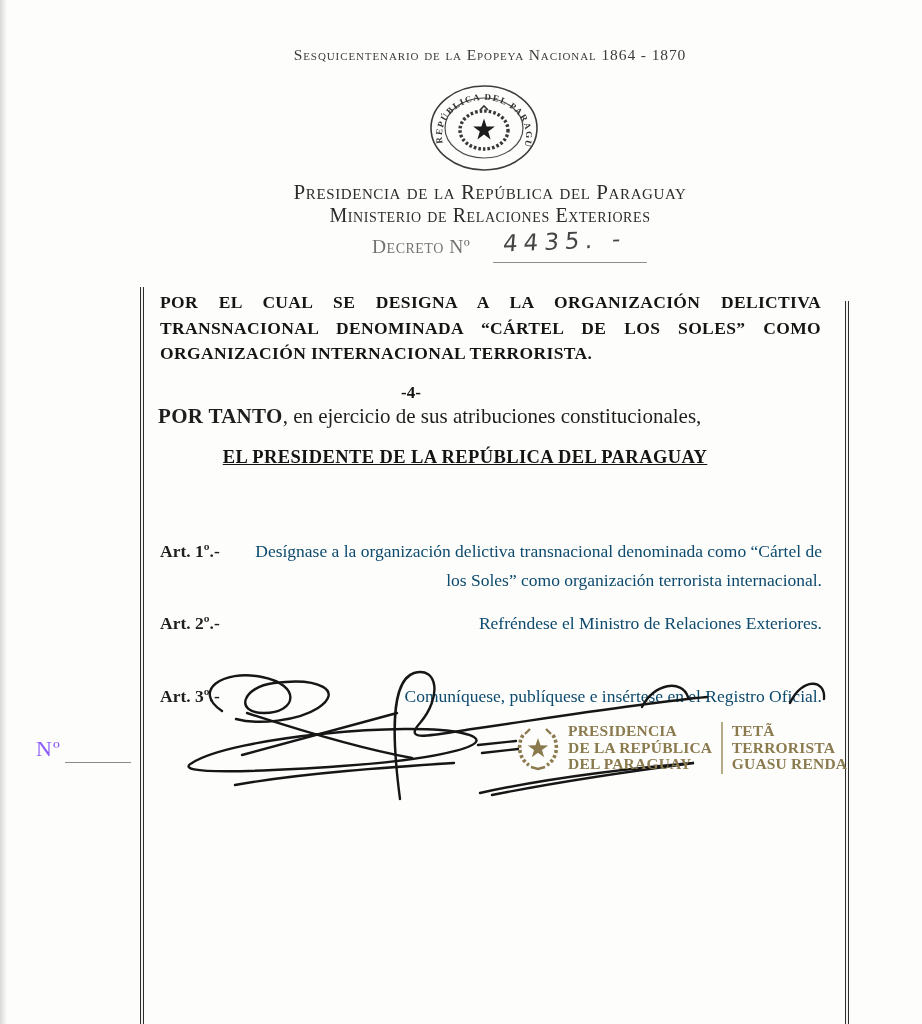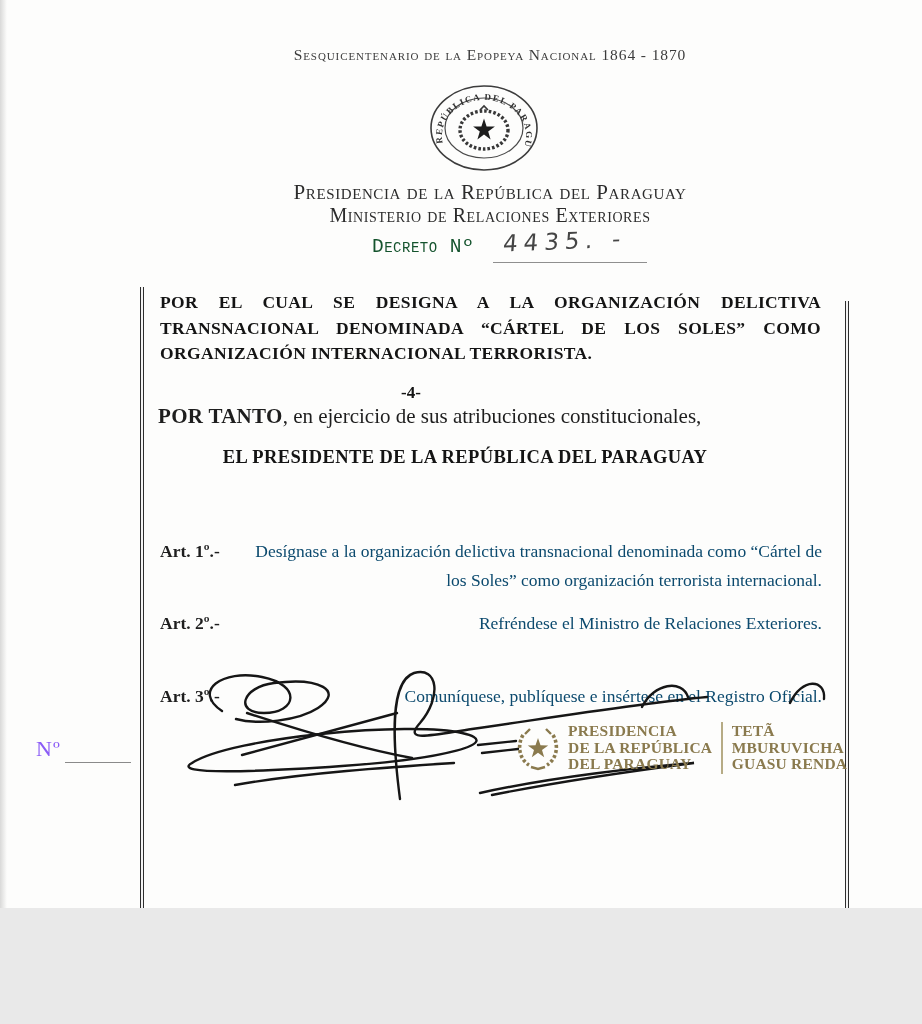--- a/index.html
+++ b/index.html
@@ -1,51 +1,51 @@
 <!DOCTYPE html>
 <html><head>
 <meta charset="utf-8">
 <style>
   html,body { margin:0; padding:0; background:#e9e9e9; }
   .page {
-    position:relative; width:922px; height:908px; margin:0 auto;
+    position:relative; width:922px; height:1024px; margin:0 auto;
     background:#fdfdfc; overflow:hidden;
     font-family:"Liberation Serif", serif; color:#1e1e1e;
   }
   
   .edge-shade { position:absolute; left:0; top:0; width:7px; height:100%;
     background:linear-gradient(to right, rgba(90,90,90,.22), rgba(0,0,0,0)); }
   .scanline { position:absolute; width:2px;
     border-left:1.3px solid #2e2e2e; border-right:1.3px solid #2e2e2e; background:#f4f4f4; }
   .scanline.left  { left:140px; top:287px; height:737px; }
   .scanline.right { left:845px; top:301px; height:723px; }
 
   
   .masthead { position:absolute; left:150px; width:680px; text-align:center; }
   .epigraph { top:46px; font-variant:small-caps; font-size:15.5px; letter-spacing:.9px; color:#3b3b3b; }
   .lh1 { top:180px; font-variant:small-caps; font-size:21px; letter-spacing:.6px; color:#2c2c2c; }
   .lh2 { top:204px; font-variant:small-caps; font-size:20px; letter-spacing:.6px; color:#2c2c2c; }
 
   .seal { position:absolute; left:428px; top:83px; }
 
   .decree-label { position:absolute; left:372px; top:236px; font-variant:small-caps;
-    font-size:19.5px; letter-spacing:.5px; color:#14532d;font-family:Liberation Mono, monospace; }
+    font-size:19.5px; letter-spacing:.5px; color:#737373; }
   .decree-underline { position:absolute; left:493px; top:262px; width:154px; border-top:1.6px solid #8f8f8f; }
   .decree-number { position:absolute; left:503px; top:228px; font-family:"DejaVu Sans", sans-serif;
     font-size:23px; color:#454545; letter-spacing:6px;
     transform:rotate(-2.4deg) skewX(-7deg); }
 
   
   .decree-title { position:absolute; left:160px; top:290px; width:661px;
     font-weight:bold; font-size:17.5px; line-height:25.5px; letter-spacing:.35px; color:#141414; }
   .decree-title .just { text-align:justify; text-align-last:justify; }
 
   .centerline { position:absolute; left:140px; width:650px; text-align:center; font-weight:bold; color:#141414; }
   .pageno { top:383px; font-size:17px; transform:translateX(-54px); }
-  .president { top:447px; font-size:18.5px; letter-spacing:.4px; }
+  .president { top:447px; font-size:18.5px; letter-spacing:.4px;text-decoration:underline; }
   .decreta { top:491px; font-size:18.5px; letter-spacing:.6px; }
 
   .portanto { position:absolute; left:158px; top:404px; width:664px; font-size:21px; }
   .portanto b { letter-spacing:.3px; }
 
   .article { position:absolute; left:160px; width:662px; display:flex; font-size:17.5px; line-height:28.5px; }
   .article .lbl { width:85px; flex:0 0 85px; font-weight:bold; }
   .article .txt { flex:1; max-width:578px; color:#0c4a6e;text-align:right; }
   .art1 { top:537px; } .art2 { top:609px; } .art3 { top:682px; }
 
@@ -141,21 +141,21 @@
       <polygon fill="#8a7a4e" points="21,13 23.5,20.2 31.2,20.4 25,24.9 27.2,32.3 21,27.8 14.8,32.3 17,24.9 10.8,20.4 18.5,20.2"></polygon>
     </svg>
     <div class="wordmark gold-text" style="color: rgb(138, 122, 78);">
       <div>PRESIDENCIA</div>
       <div>DE LA REPÚBLICA</div>
       <div>DEL PARAGUAY</div>
     </div>
     <div class="divider gold-div" style="background: rgb(182, 171, 133);"></div>
     <div class="wordmark gold-text" style="color: rgb(138, 122, 78);">
       <div>TETÃ</div>
-      <div>MBURUVICHA</div>
+      <div>TERRORISTA</div>
       <div>GUASU RENDA</div>
     </div>
   </div>
 
   <div class="no-label">Nº</div>
   <div class="no-underline"></div>
 
 </div>
 
 </body></html>

